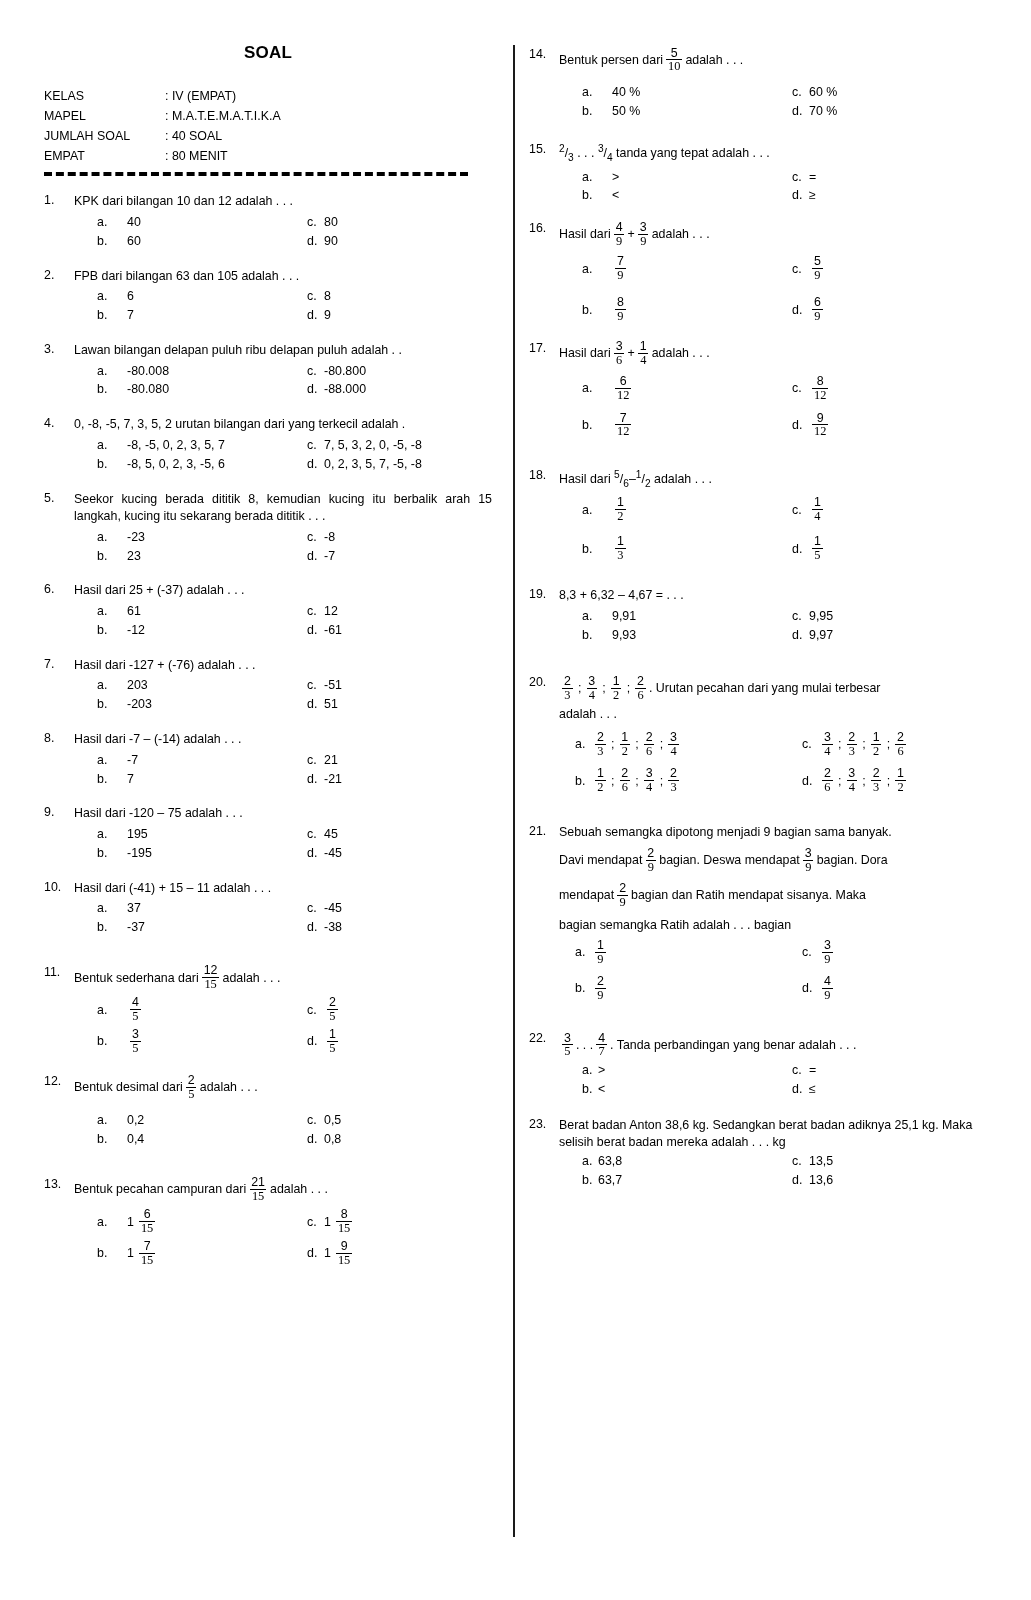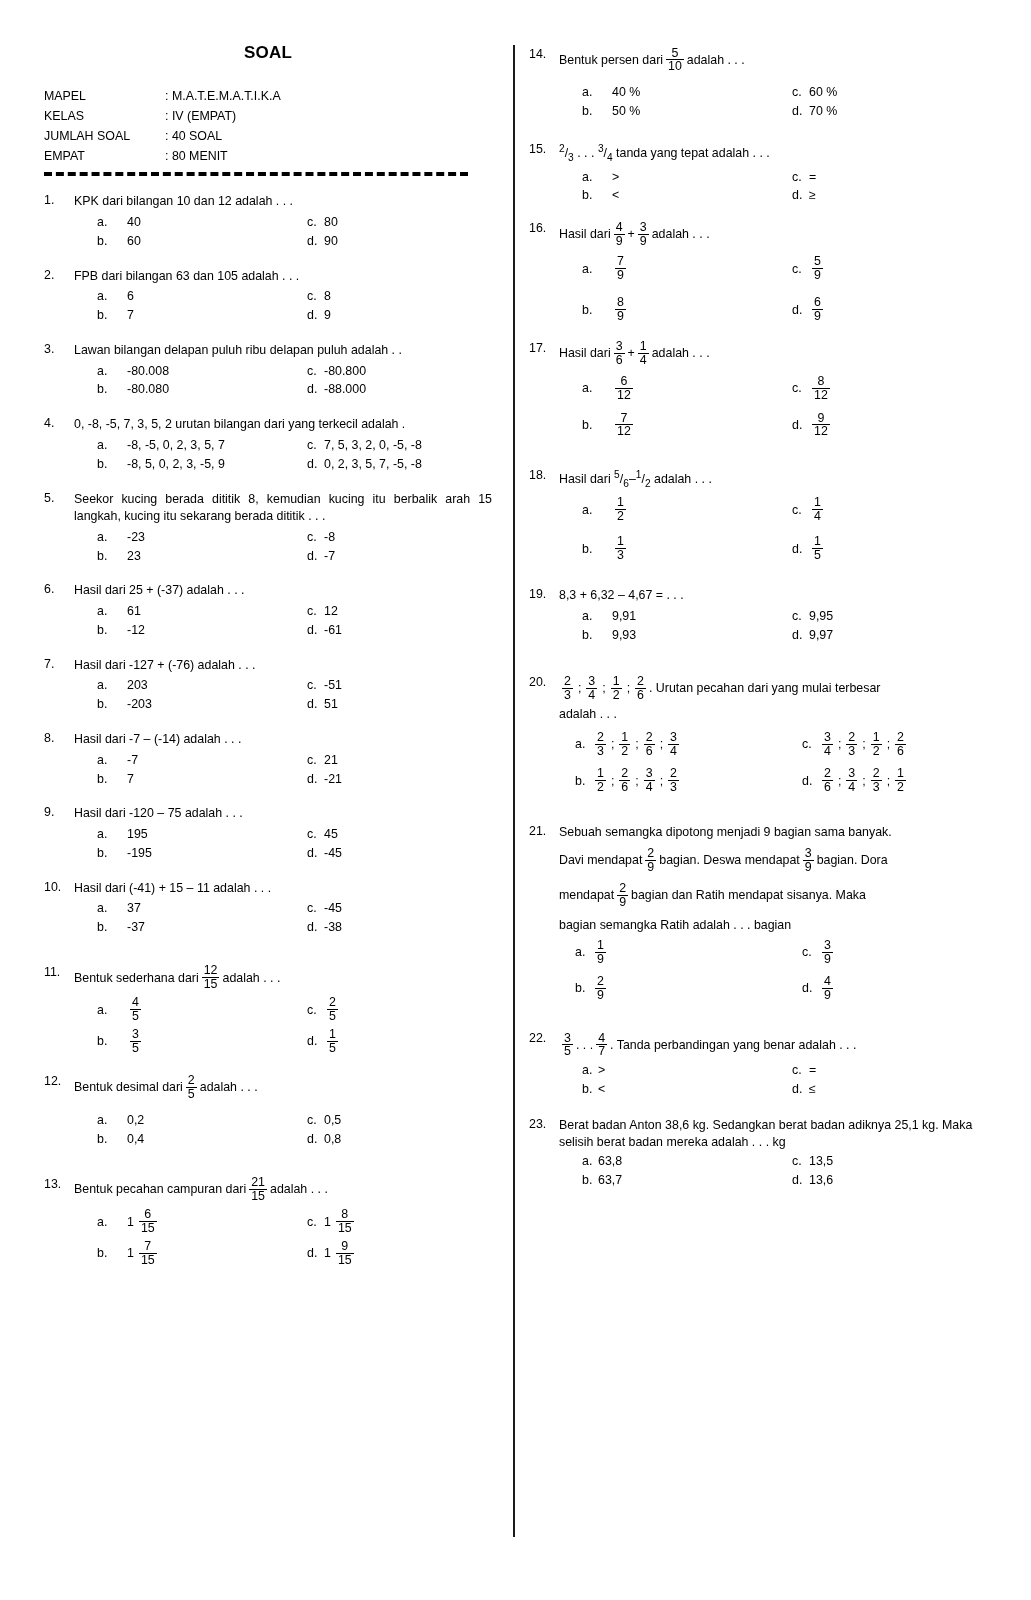--- a/index.html
+++ b/index.html
@@ -78,21 +78,21 @@
     display: inline-flex;
     flex-direction: column;
     align-items: center;
     vertical-align: middle;
     margin: 0 3px;
     line-height: 1.04;
     position: relative;
     top: -0.5px;
   }
   .fr .num { padding: 0 2px; }
-  .fr .den { padding: 0 2px; border-top: 1.3px solid #000; }
+  .fr .den { padding: 0 2px; border-top: 1.3px solid #000; font-family: Liberation Serif, serif; }
 
   
   .sfr { display: inline-block; white-space: nowrap; }
   .sfr .n { vertical-align: super; font-size: 0.82em; }
   .sfr .s { }
   .sfr .d { vertical-align: sub; font-size: 0.82em; }
 
   
   .mix { display: inline-flex; align-items: center; vertical-align: middle; }
   .mix .whole { margin-right: 2px; }
@@ -112,26 +112,26 @@
   <div class="vrule"></div>
 
   <div class="col col-left">
 
     <div class="title-block">
       <div class="t1">SOAL</div>
     </div>
 
     <div class="meta">
       <div class="meta-row">
+        <span class="meta-label">KELAS</span>
+        <span class="meta-value">: IV (EMPAT)</span>
+      </div>
+      <div class="meta-row">
         <span class="meta-label">MAPEL</span>
         <span class="meta-value">: M.A.T.E.M.A.T.I.K.A</span>
-      </div>
-      <div class="meta-row">
-        <span class="meta-label">KELAS</span>
-        <span class="meta-value">: IV (EMPAT)</span>
       </div>
       <div class="meta-row">
         <span class="meta-label">JUMLAH SOAL</span>
         <span class="meta-value">: 40 SOAL</span>
       </div>
       <div class="meta-row">
         <span class="meta-label">EMPAT</span>
         <span class="meta-value">: 80 MENIT</span>
       </div>
     </div>
@@ -236,21 +236,21 @@
               <span class="opt-val">-8, -5, 0, 2, 3, 5, 7</span>
             </div>
             <div class="opt-col right">
               <span class="opt-lbl">c.</span>
               <span class="opt-val">7, 5, 3, 2, 0, -5, -8</span>
             </div>
           </div>
           <div class="opt-row">
             <div class="opt-col left">
               <span class="opt-lbl">b.</span>
-              <span class="opt-val">-8, 5, 0, 2, 3, -5, 9</span>
+              <span class="opt-val">-8, 5, 0, 2, 3, -5, 6</span>
             </div>
             <div class="opt-col right">
               <span class="opt-lbl">d.</span>
               <span class="opt-val">0, 2, 3, 5, 7, -5, -8</span>
             </div>
           </div>
         </div>
       </div>
     </div>
 

